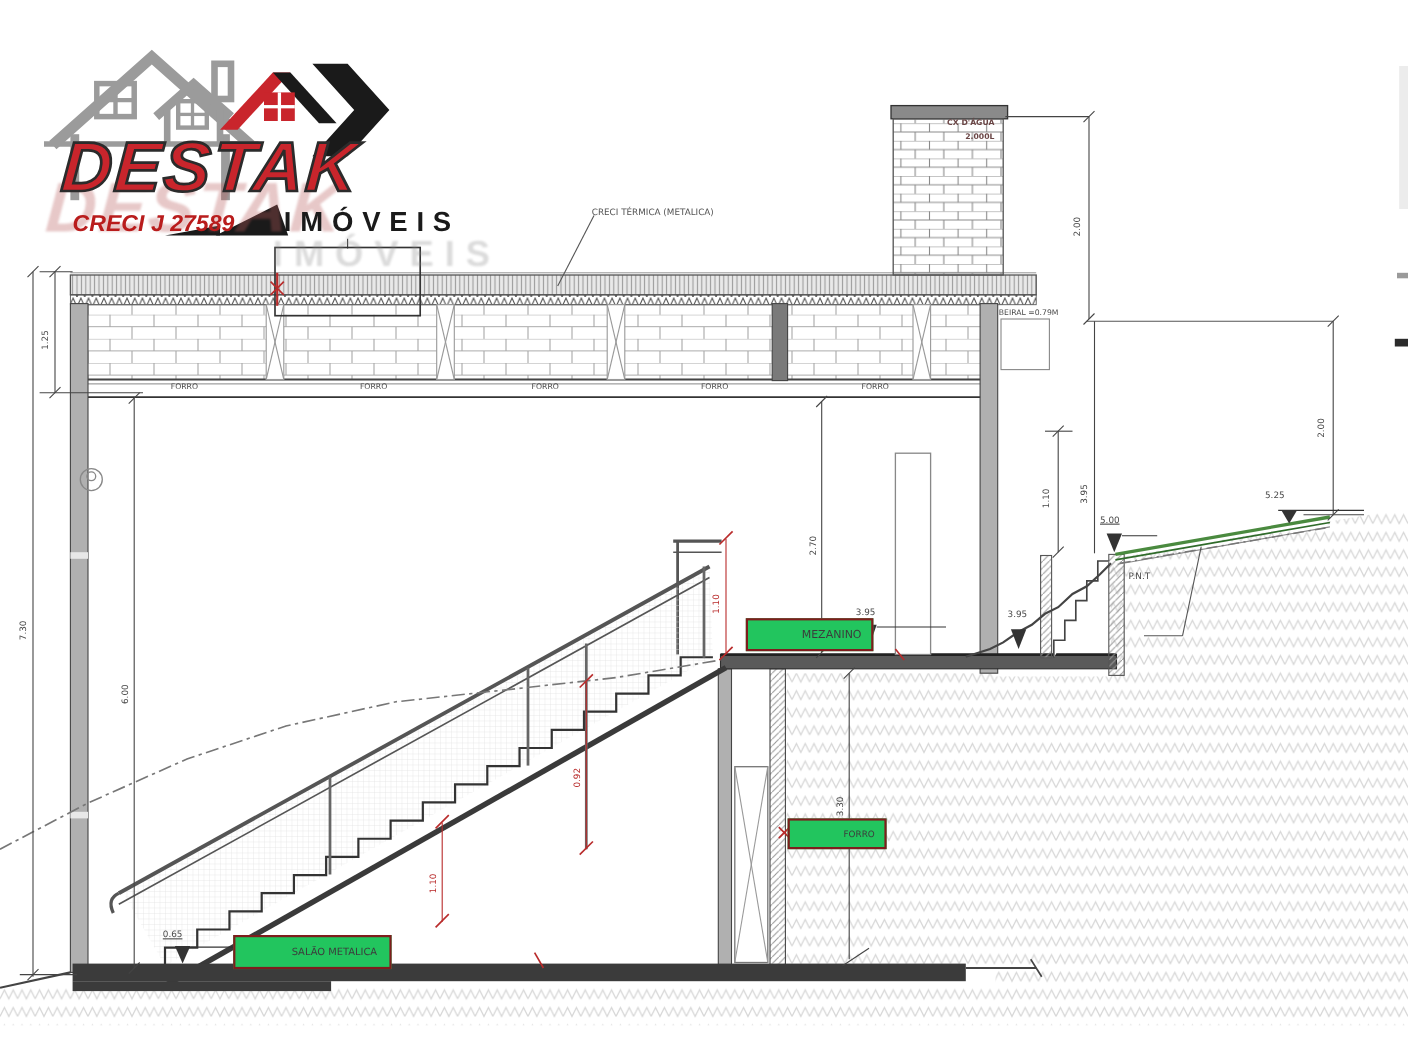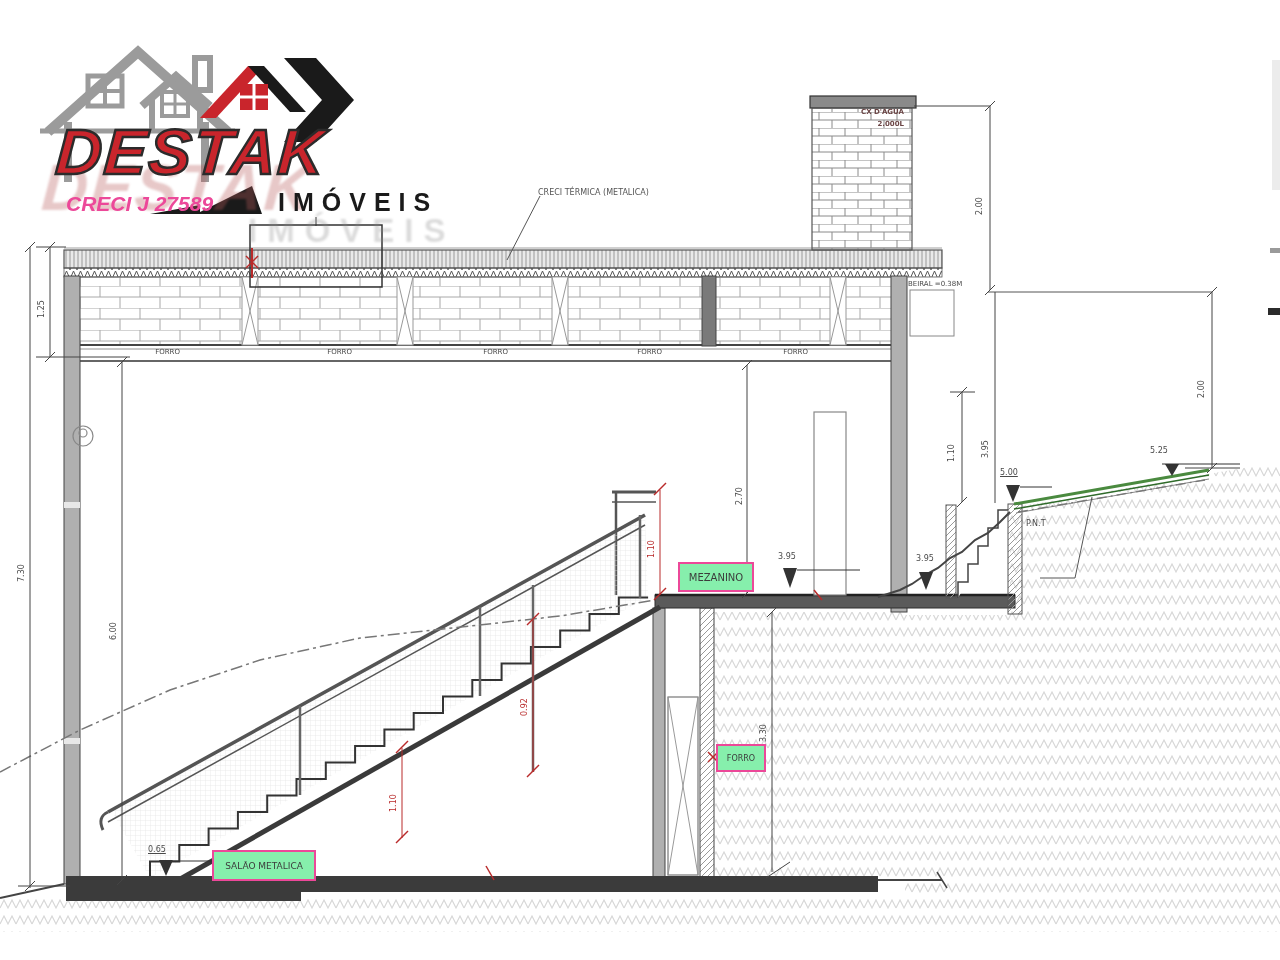--- a/index.html
+++ b/index.html
@@ -5,31 +5,31 @@
   html,body{margin:0;padding:0;background:#fff;}
   #canvas{position:relative;width:1280px;height:960px;background:#ffffff;overflow:hidden;
           font-family:"DejaVu Sans","Liberation Sans",sans-serif;}
   svg{position:absolute;left:0;top:0;}
   .lbl{position:absolute;font-size:8px;color:#4a4a4a;white-space:nowrap;line-height:1;}
   .tiny{font-size:7px;}
   .rot{transform:rotate(-90deg);transform-origin:left top;}
   .red{color:#b92b2b;}
   .maroon{color:#6b4646;font-weight:bold;}
   .ctr{text-align:right;}
-  .boxlbl{position:absolute;border:2px solid #ec4899;background:#86efac;display:flex;
-          align-items:center;justify-content:center;color:#3c3c3c;white-space:nowrap;}
+  .boxlbl{position:absolute;border:2px solid #7f1d1d;background:#22c55e;display:flex;
+          align-items:center;justify-content:center;color:#3c3c3c;white-space:nowrap;padding-left:40px;}
   
   .brand{position:absolute;font-family:"Liberation Sans","DejaVu Sans",sans-serif;
          font-weight:bold;font-style:italic;color:#c9252c;font-size:64px;letter-spacing:2px;
          -webkit-text-stroke:2.5px #2b2b2b;transform:skewX(-4deg);line-height:1;}
   .brand-shadow{position:absolute;font-family:"Liberation Sans","DejaVu Sans",sans-serif;
          font-weight:bold;font-style:italic;color:#b85a5a;font-size:64px;letter-spacing:2px;
          opacity:.33;filter:blur(1.2px);transform:skewX(-4deg);line-height:1;}
   .creci{position:absolute;font-family:"Liberation Sans","DejaVu Sans",sans-serif;
-         font-weight:bold;font-style:italic;color:#ec4899;font-size:21px;line-height:1;}
+         font-weight:bold;font-style:italic;color:#b91c1c;font-size:21px;line-height:1;}
   .imoveis{position:absolute;font-family:"Liberation Sans","DejaVu Sans",sans-serif;
          font-weight:bold;color:#1a1a1a;font-size:25px;letter-spacing:8px;line-height:1;}
   .imoveis-shadow{position:absolute;font-family:"Liberation Sans","DejaVu Sans",sans-serif;
          font-weight:bold;color:#8a8a8a;font-size:33px;letter-spacing:10px;opacity:.3;
          filter:blur(1.2px);line-height:1;}
 </style>
 </head>
 <body>
 
 <div id="canvas">
@@ -284,28 +284,28 @@
     <g fill="#1a1a1a">
       <polygon points="196,214 252,186 262,214"></polygon>
       <polygon points="150,214 200,205 200,214"></polygon>
     </g>
   </svg>
 
   <div class="brand-shadow" style="left:42px;top:156px;">DESTAK</div>
   <div class="imoveis-shadow" style="left:248px;top:214px;">IMÓVEIS</div>
   <div class="brand" style="left:56px;top:120px;">DESTAK</div>
   <div class="creci" style="left:66px;top:193px;">CRECI J 27589</div>
-  <div class="imoveis" style="left:258px;top:190px;padding-left:20px;">IMÓVEIS</div>
+  <div class="imoveis" style="left:258px;top:190px;">IMÓVEIS</div>
 
   <div class="lbl" style="left:538px;top:189px;color:#555;">CRECI TÉRMICA (METALICA)</div>
 
   <div class="lbl tiny maroon ctr" style="left:838px;top:109px;width:66px;">CX D'ÁGUA</div>
   <div class="lbl tiny maroon ctr" style="left:838px;top:121px;width:66px;">2.000L</div>
 
-  <div class="lbl tiny" style="left:908px;top:281px;">BEIRAL =0.38M</div>
+  <div class="lbl tiny" style="left:908px;top:281px;">BEIRAL =0.79M</div>
 
   <div class="lbl tiny ctr" style="left:140px;top:349px;width:40px;">FORRO</div>
   <div class="lbl tiny ctr" style="left:312px;top:349px;width:40px;">FORRO</div>
   <div class="lbl tiny ctr" style="left:468px;top:349px;width:40px;">FORRO</div>
   <div class="lbl tiny ctr" style="left:622px;top:349px;width:40px;">FORRO</div>
   <div class="lbl tiny ctr" style="left:768px;top:349px;width:40px;">FORRO</div>
 
   <div class="boxlbl" style="left:678px;top:562px;width:72px;height:26px;font-size:10px;">MEZANINO</div>
   <div class="boxlbl" style="left:716px;top:744px;width:46px;height:24px;font-size:8px;">FORRO</div>
   <div class="boxlbl" style="left:212px;top:850px;width:100px;height:27px;font-size:9px;">SALÃO METALICA</div>

